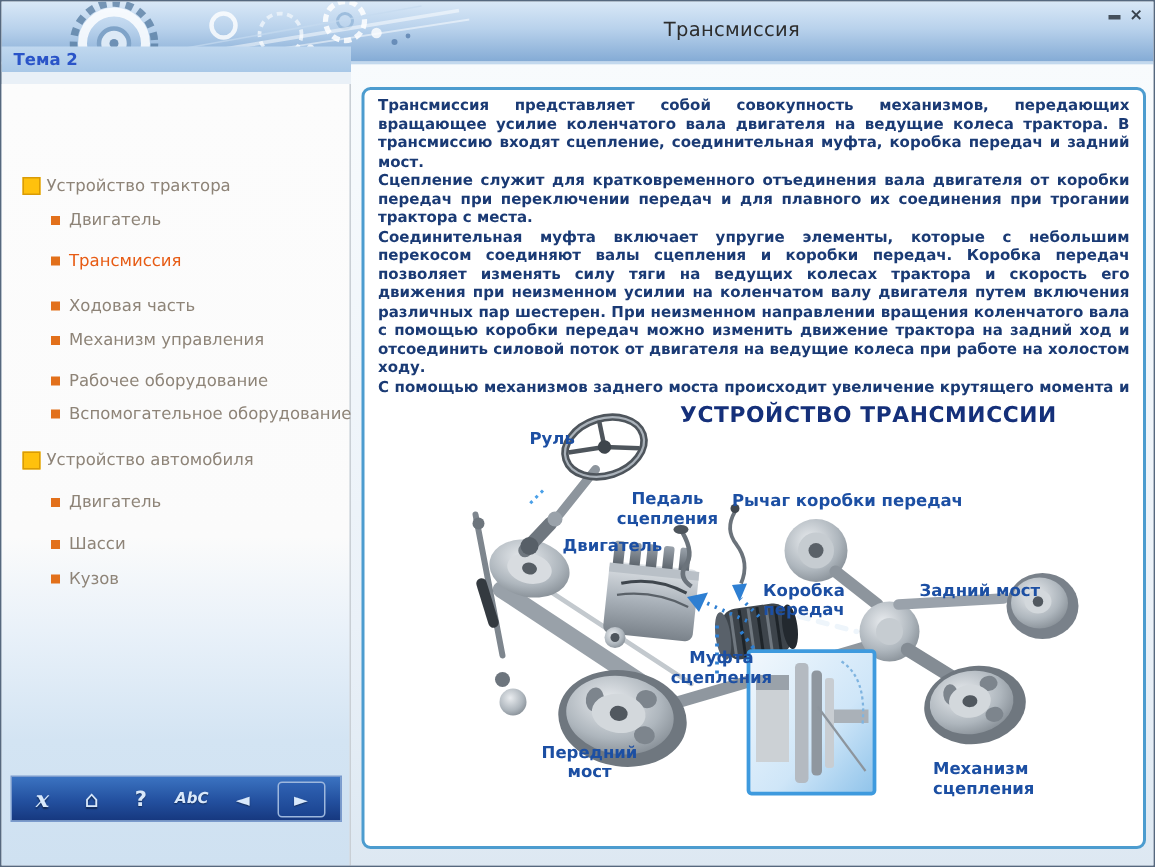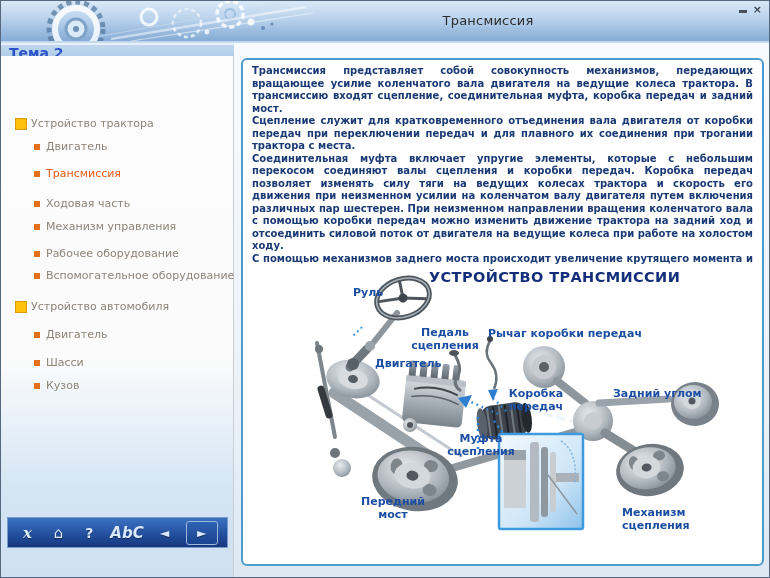--- a/index.html
+++ b/index.html
@@ -9,23 +9,23 @@
   
   .header{position:absolute;left:0;top:0;width:768px;height:40px;
           background:linear-gradient(180deg,#d9e8f7 0%,#b9d2ec 45%,#84abd5 100%);
           border-bottom:2px solid #c3d9ee;}
   .win-title{position:absolute;left:237px;top:12px;width:500px;text-align:center;
              font-size:13px;color:#2d2d2d;letter-spacing:.2px;}
   .win-controls{position:absolute;top:4px;right:7px;display:flex;gap:6px;align-items:center;}
   .min-btn{width:8px;height:3px;background:#45505c;margin-top:3px;cursor:default;}
   .close-btn{font-size:11px;font-weight:bold;color:#39434e;line-height:10px;cursor:default;}
   .banner{position:absolute;left:0;top:0;width:312px;height:40px;}
-  .topic-bar{position:absolute;left:0;top:44px;width:233px;height:17px;
+  .topic-bar{position:absolute;left:0;top:30px;width:233px;height:17px;
              background:linear-gradient(180deg,#c0d8ef,#a9c8e7);
-             font-size:14px;font-weight:bold;color:#2a54c8;line-height:17px;padding-left:8px;box-sizing:border-box;}
+             font-size:11px;font-weight:bold;color:#2a54c8;line-height:17px;padding-left:8px;box-sizing:border-box;}
 
   
   .sidebar{position:absolute;left:0;top:55px;width:233px;height:521px;
            background:linear-gradient(180deg,#fcfcfc 0%,#fbfbfb 58%,#e9f1f9 70%,#d3e4f3 84%,#cfe1f1 100%);
            border-right:1px solid #c9cfd5;box-sizing:border-box;}
   .course-btn{position:absolute;left:11px;top:14px;width:203px;height:22px;border:1px solid #aab4bc;border-radius:4px;
               background:linear-gradient(180deg,#fdfdfd,#eceff2);color:#8c8c8c;font-size:11px;line-height:22px;
               text-align:center;box-shadow:0 1px 2px rgba(0,0,0,.08);cursor:default;overflow:hidden;white-space:nowrap;}
   .nav-row{position:absolute;left:0;width:230px;height:16px;cursor:pointer;}
   .nav-row .sq-big{position:absolute;left:14px;top:2px;width:10px;height:10px;background:#ffc10d;border:1px solid #d99b06;}
@@ -35,37 +35,37 @@
   .nav-row.selected .lbl{color:#e75c15;}
 
   
   .toolbar{position:absolute;left:6px;top:461px;width:221px;height:31px;box-sizing:border-box;
            background:linear-gradient(180deg,#3b73c1 0%,#23509f 55%,#16387f 100%);
            border:1px solid #7b9bcd;display:flex;align-items:center;justify-content:space-around;padding:0 4px;}
   .tb-btn{color:#d9e9fb;text-shadow:0 1px 1px rgba(0,0,0,.45);cursor:pointer;text-align:center;min-width:20px;line-height:22px;}
   .tb-exit{font-family:"DejaVu Serif",serif;font-style:italic;font-weight:bold;font-size:15px;}
   .tb-home{font-size:15px;}
   .tb-help{font-size:14px;font-weight:bold;}
-  .tb-abc{font-style:italic;font-weight:bold;font-size:15px;text-align:center;}
+  .tb-abc{font-style:italic;font-weight:bold;font-size:10px;text-align:center;}
   .tb-arrow{font-size:12px;}
   .tb-active{border:1px solid #9db7dd;border-radius:3px;padding:0 5px;background:linear-gradient(180deg,#2f62b3,#1a4390);}
 
   
   .main{position:absolute;left:233px;top:42px;width:535px;height:534px;
         background:linear-gradient(180deg,#f8fbfd 0%,#eaf1f8 70%,#dde8f2 100%);}
   .content-box{position:absolute;left:7px;top:15px;width:519px;height:504px;background:#fff;
                border:2px solid #4c9ccf;border-radius:6px;}
   .text-block{position:absolute;left:0;top:0;right:0;height:200px;overflow:hidden;
               padding:5px 9px 0 9px;font-size:10px;font-weight:bold;line-height:12.5px;
               color:#1a3a74;text-align:justify;}
   .text-block p{margin:0;}
 
   
   .diagram{position:absolute;left:0;top:0;width:519px;height:504px;}
-  .d-title{position:absolute;left:186px;top:209px;width:300px;text-align:left;
+  .d-title{position:absolute;left:186px;top:209px;width:300px;text-align:center;
            font-size:14.5px;font-weight:bold;color:#15307a;letter-spacing:.4px;}
   .dlabel{position:absolute;font-size:11px;font-weight:bold;color:#1c4fa3;white-space:pre-line;line-height:13px;}
   .dl-center{text-align:center;}
 </style>
 </head>
 <body>
 
 <div class="window">
 
   <div class="header">
@@ -319,21 +319,21 @@
           </g>
         </svg>
 
         <div class="dlabel" style="left:110px;top:226px;">Руль</div>
         <div class="dlabel dl-center" style="left:152px;top:266px;width:100px;">Педаль
 сцепления</div>
         <div class="dlabel" style="left:132px;top:297px;">Двигатель</div>
         <div class="dlabel dl-center" style="left:253px;top:327px;width:80px;">Коробка
 передач</div>
         <div class="dlabel" style="left:245px;top:267px;">Рычаг коробки передач</div>
-        <div class="dlabel" style="left:370px;top:327px;">Задний углом</div>
+        <div class="dlabel" style="left:370px;top:327px;">Задний мост</div>
         <div class="dlabel dl-center" style="left:178px;top:372px;width:80px;margin-left:20px;">Муфта
 сцепления</div>
         <div class="dlabel dl-center" style="left:110px;top:422px;width:80px;margin-top:13px;">Передний
 мост</div>
         <div class="dlabel" style="left:341px;top:446px;margin-left:38px;">Механизм
 сцепления</div>
       </div>
 
     </div>
   </div>

